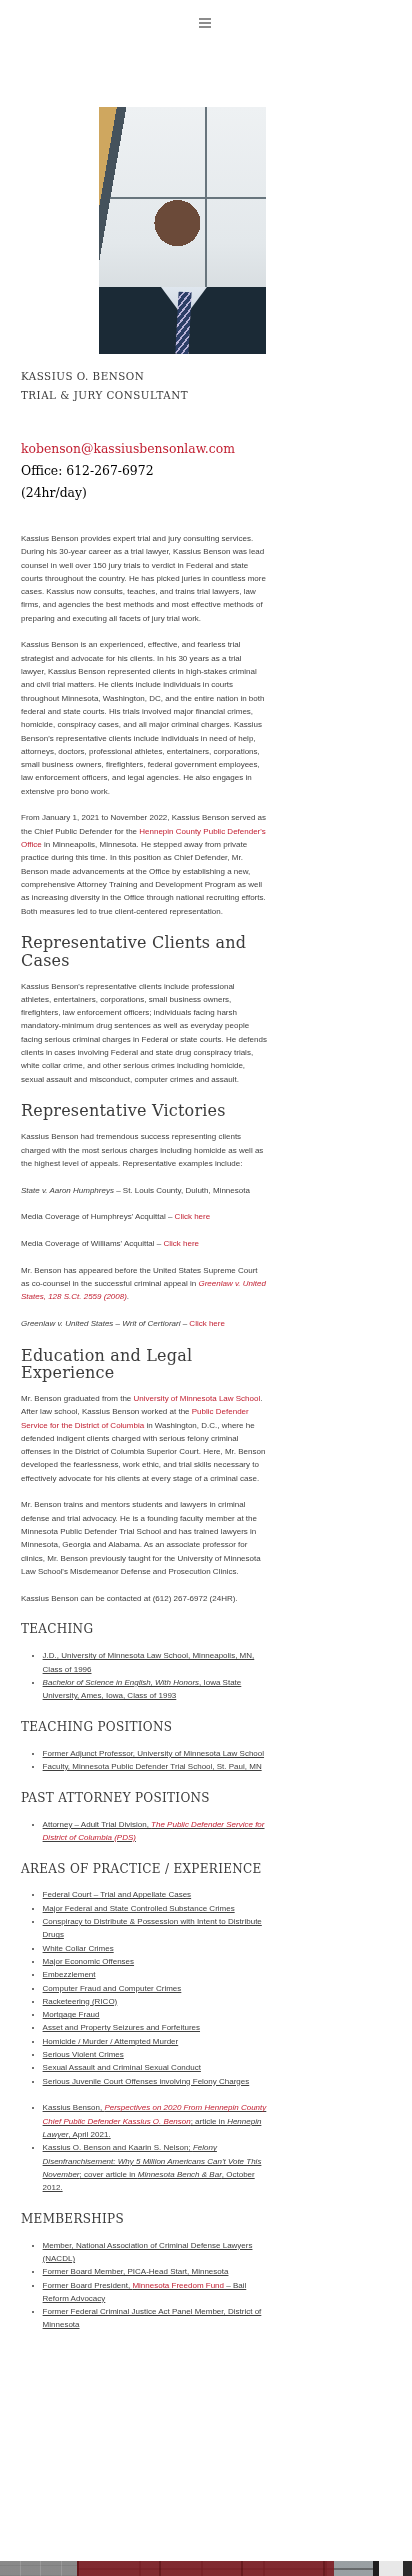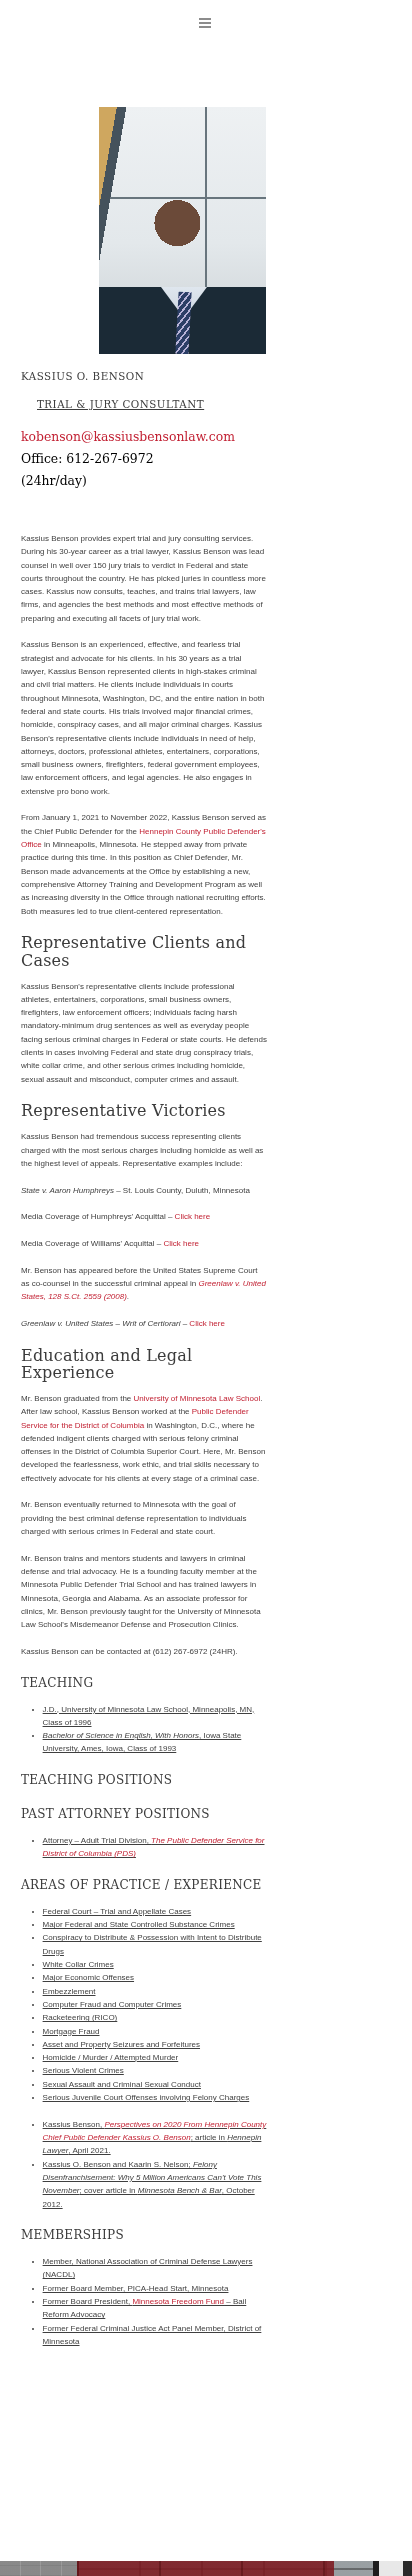--- a/index.html
+++ b/index.html
@@ -21,22 +21,22 @@
       linear-gradient(180deg, rgba(0,0,0,0) 0 90px, #68757d 90px 92px, rgba(0,0,0,0) 92px),
       linear-gradient(180deg,#eef1f3 0%,#e3e8eb 55%,#c9cfd3 100%);}
   .portrait .tie{position:absolute;left:78px;top:185px;width:13.4px;height:62px;background:
       repeating-linear-gradient(125deg,#2c3e66 0 3.6px,#b9b4d8 3.6px 5.2px);transform:rotate(3deg);}
   .portrait .shirt{position:absolute;left:62px;top:180px;width:46px;height:31px;
       background:linear-gradient(180deg,#dfe6ee,#cdd6e0);clip-path:polygon(0 0,100% 0,50% 100%);}
 
   
   .profile{position:absolute;left:21px;top:370px;color:#3f3f3f;}
   .profile h1{margin:0 0 7.2px;font-weight:400;font-size:10.3px;letter-spacing:0.5px;color:#3d3d3d;}
-  .profile h2{margin:16px;font-weight:400;font-size:10.3px;letter-spacing:0.5px;color:#3d3d3d;text-decoration:underline;}
-  .contact{position:absolute;left:21px;top:429px;}
+  .profile h2{margin:0;font-weight:400;font-size:10.3px;letter-spacing:0.5px;color:#3d3d3d;}
+  .contact{position:absolute;left:21px;top:441px;}
   .contact .email{display:block;font-size:12.4px;color:#c22133;text-decoration:none;margin-bottom:7.2px;}
   .contact .phone,.contact .hours{font-size:12.4px;color:#000000;margin-bottom:6.7px;}
 
   
   .article{position:absolute;left:21px;top:532px;width:246px;color:#3f3f3f;
            font-size:8px;line-height:13.3px;}
   .article p{margin:0 0 13.4px;}
   .article h2{font-family:"DejaVu Serif","Liberation Serif",serif;font-weight:400;color:#3b3b3b;
               font-size:16px;line-height:17.5px;margin:16.5px 0 10.3px;letter-spacing:0.2px;}
   .article h2.caps{font-size:12px;letter-spacing:0.3px;}
@@ -103,31 +103,34 @@
     <h2>Representative Victories</h2>
     <p>Kassius Benson had tremendous success representing clients charged with the most serious charges including homicide as well as the highest level of appeals. Representative examples include:</p>
     <p><span class="it">State v. Aaron Humphreys</span><span> – St. Louis County, Duluth, Minnesota</span></p>
     <p><span>Media Coverage of Humphreys' Acquittal – </span><a class="redlink">Click here</a></p>
     <p><span>Media Coverage of Williams' Acquittal – </span><a class="redlink">Click here</a></p>
     <p><span>Mr. Benson has appeared before the United States Supreme Court as co-counsel in the successful criminal appeal in </span><a class="redit">Greenlaw v. United States, 128 S.Ct. 2559 (2008)</a><span>.</span></p>
     <p><span class="it">Greenlaw v. United States – Writ of Certiorari – </span><a class="redlink"> Click here</a></p>
 
     <h2>Education and Legal Experience</h2>
     <p><span>Mr. Benson graduated from the </span><a class="redlink">University of Minnesota Law School</a><span>.  After law school, Kassius Benson worked at the </span><a class="redlink">Public Defender Service for the District of Columbia</a><span> in Washington, D.C., where he defended indigent clients charged with serious felony criminal offenses in the District of Columbia Superior Court. Here, Mr. Benson developed the fearlessness, work ethic, and trial skills necessary to effectively advocate for his clients at every stage of a criminal case.</span></p>
-    <p>Mr. Benson eventually returned to Minnesota with the goal of providing the best criminal defense representation to individuals charged with serious crimes in Federal and state court.</p>
     <p>Mr. Benson trains and mentors students and lawyers in criminal defense and trial advocacy. He is a founding faculty member at the Minnesota Public Defender Trial School and has trained lawyers in Minnesota, Georgia and Alabama.  As an associate professor for clinics, Mr. Benson previously taught for the University of Minnesota Law School's Misdemeanor Defense and Prosecution Clinics.</p>
     <p>Kassius Benson can be contacted at (612) 267-6972 (24HR).</p>
 
     <h2 class="caps">TEACHING</h2>
     <ul>
       <li>J.D., University of Minnesota Law School, Minneapolis, MN, Class of 1996</li>
       <li><span class="it">Bachelor of Science in English, With Honors</span><span>, Iowa State University, Ames, Iowa, Class of 1993</span></li>
     </ul>
 
     <h2 class="caps">TEACHING POSITIONS</h2>
+    <ul>
+      <li>Former Adjunct Professor, University of Minnesota Law School</li>
+      <li>Faculty, Minnesota Public Defender Trial School, St. Paul, MN</li>
+    </ul>
 
     <h2 class="caps">PAST ATTORNEY POSITIONS</h2>
     <ul>
       <li><span>Attorney – Adult Trial Division, </span><a class="redit">The Public Defender Service for District of Columbia (PDS)</a></li>
     </ul>
 
     <h2 class="caps">AREAS OF PRACTICE / EXPERIENCE</h2>
     <ul>
       <li>Federal Court – Trial and Appellate Cases</li>
       <li>Major Federal and State Controlled Substance Crimes</li>

